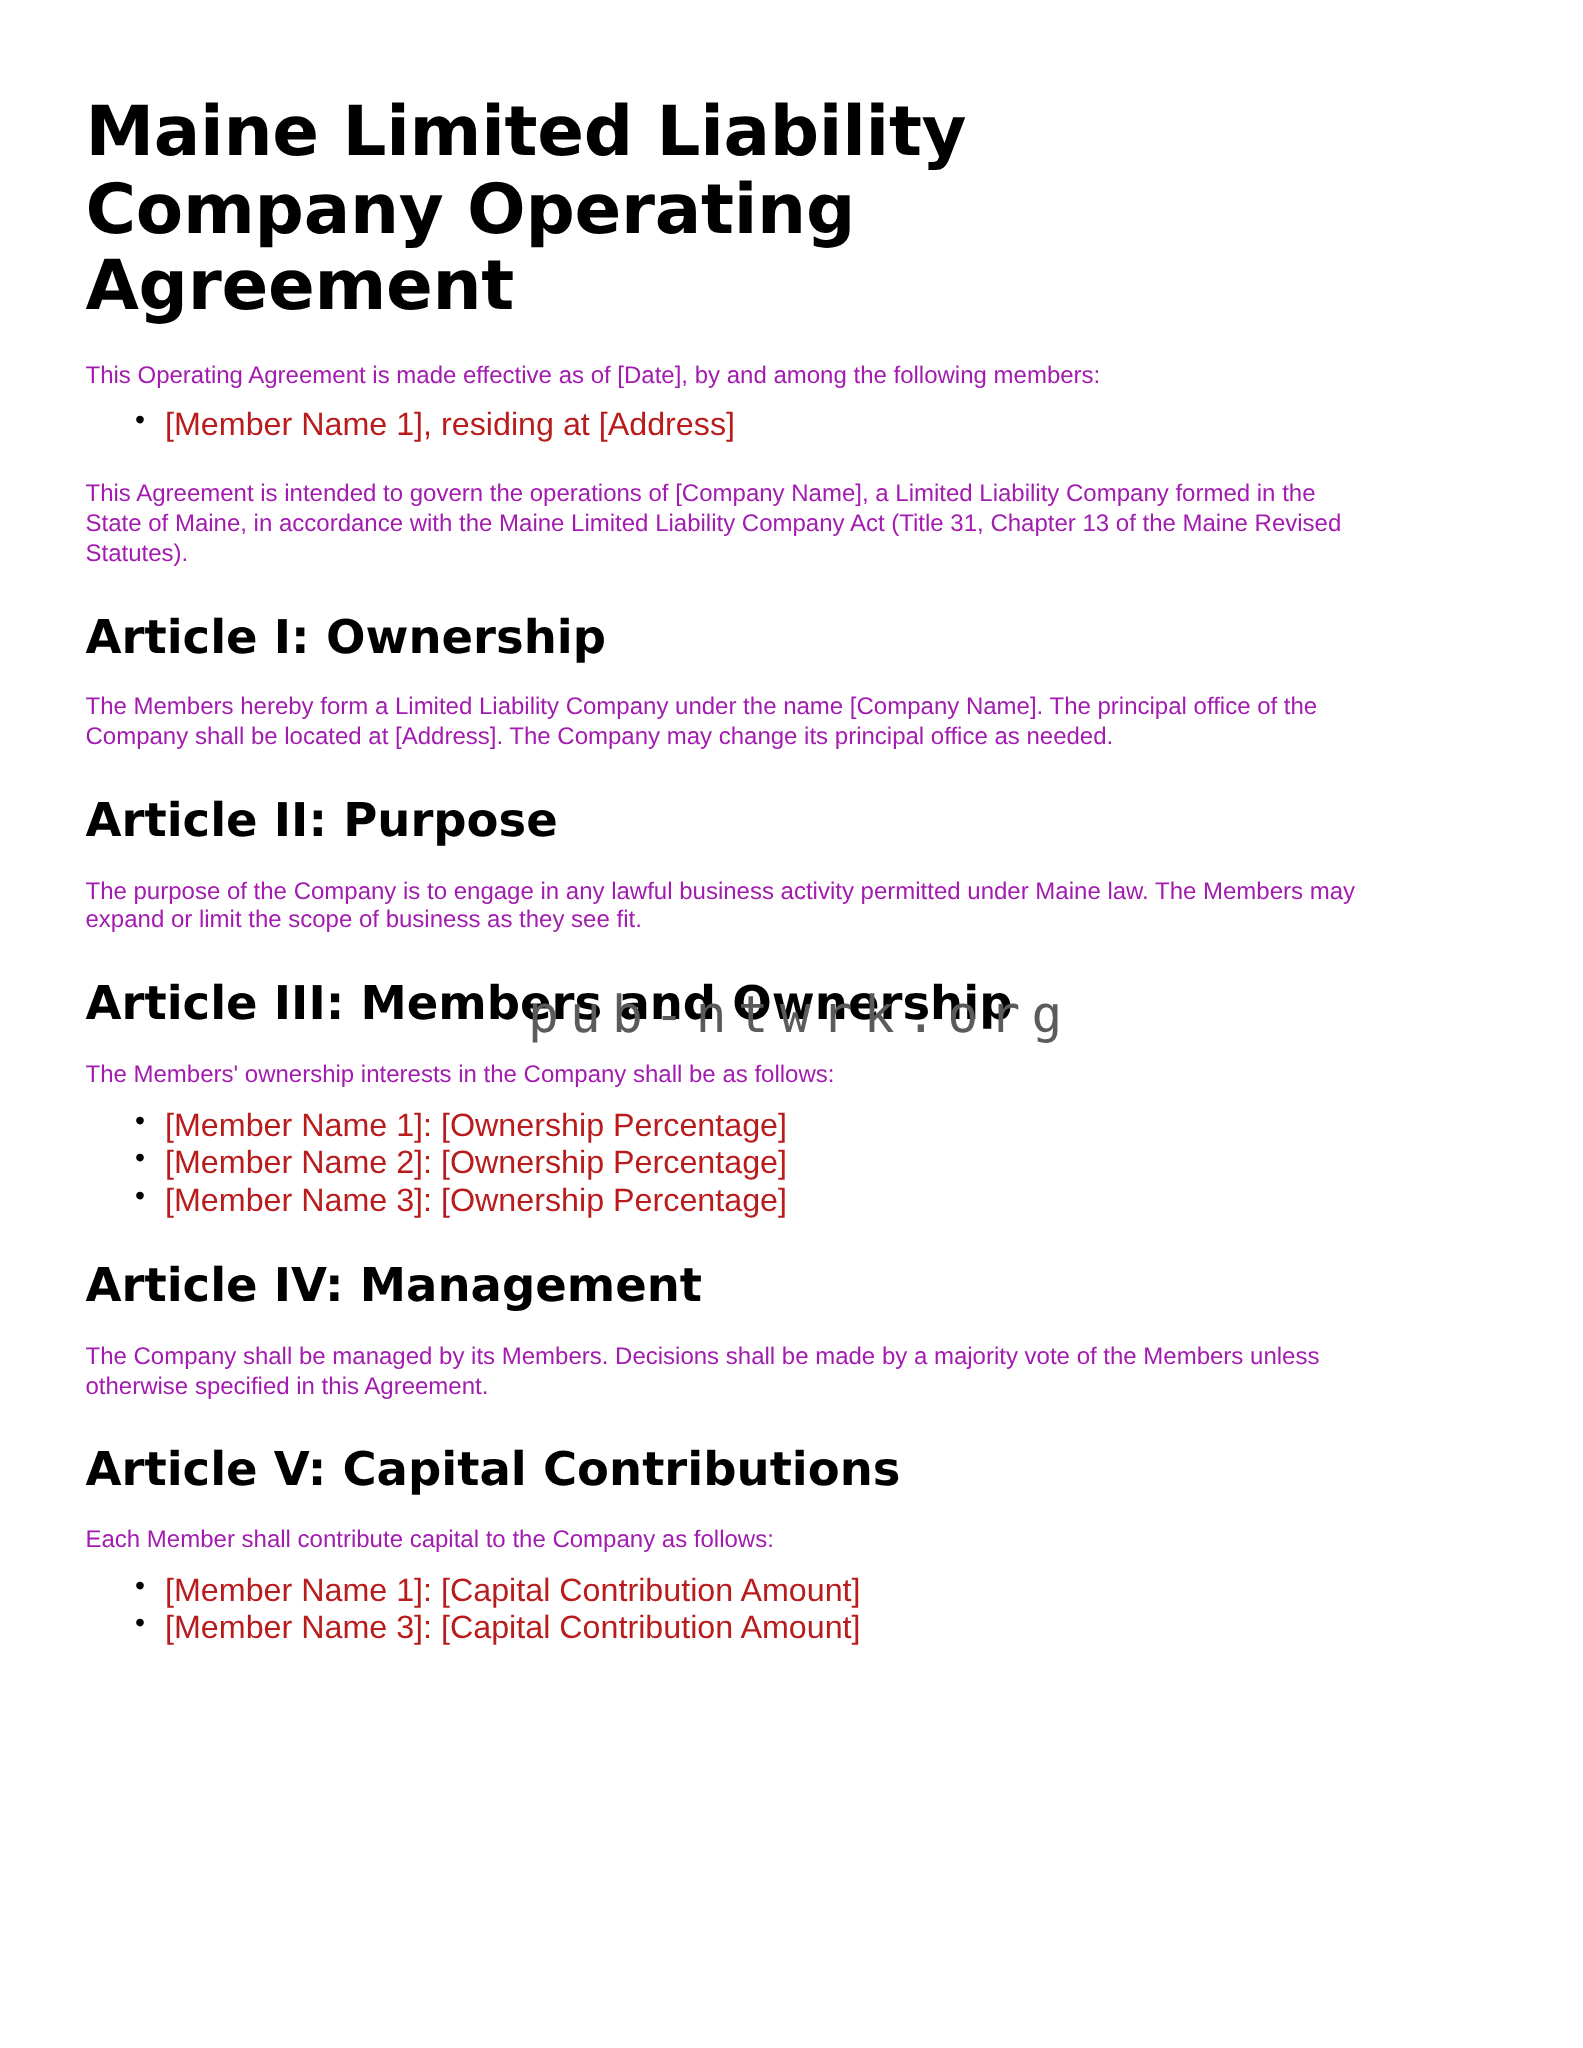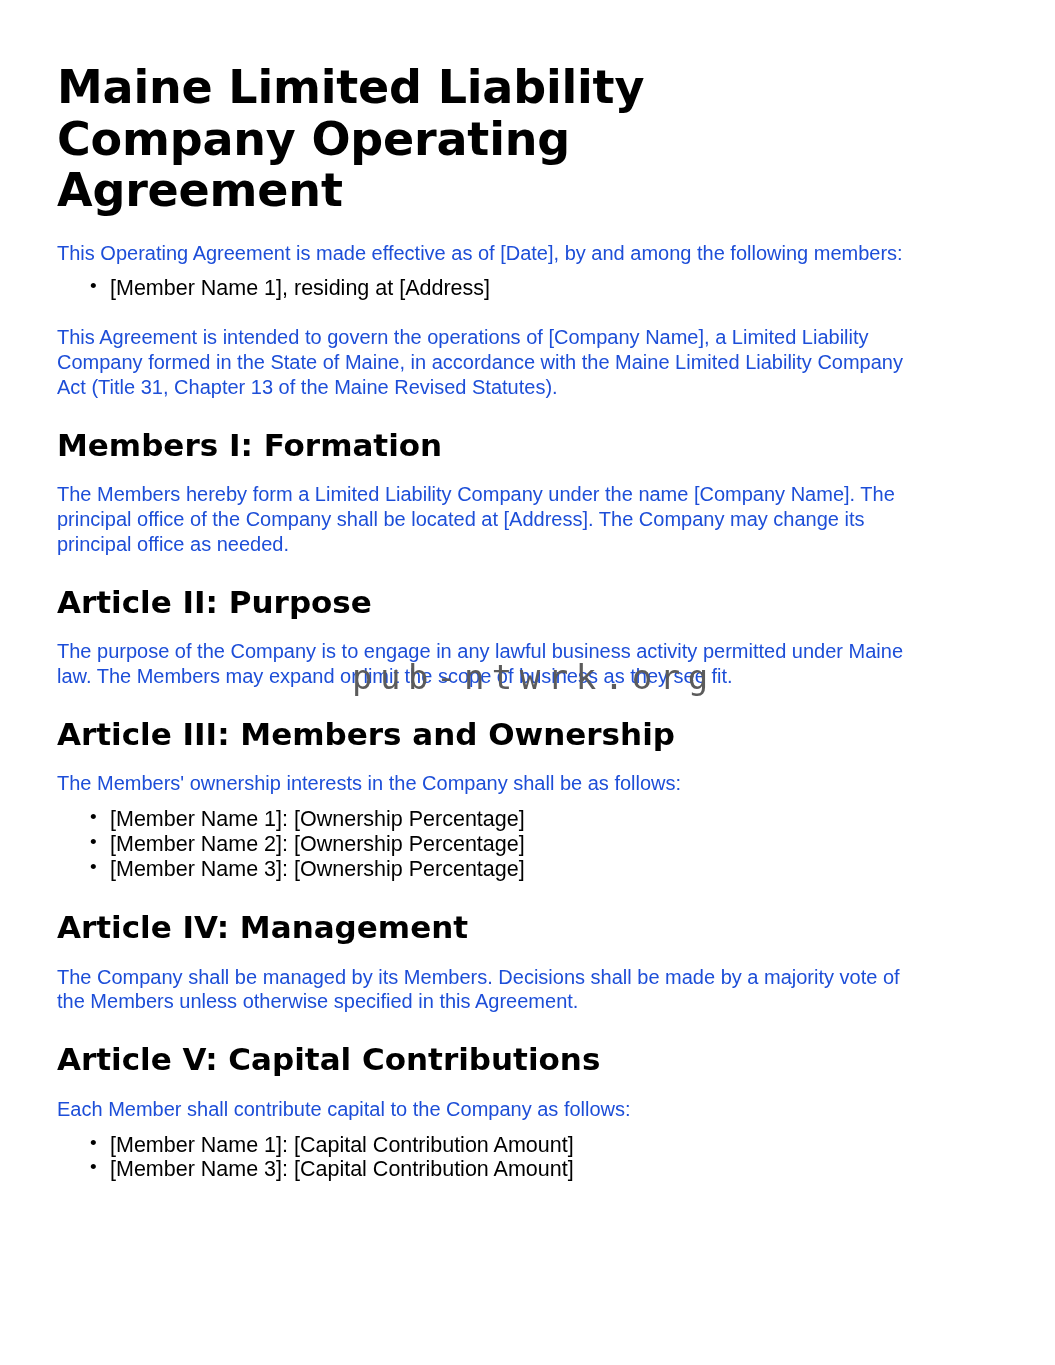--- a/index.html
+++ b/index.html
@@ -23,41 +23,41 @@
     font-weight: bold;
     font-size: 46px;
     line-height: 1.12;
     letter-spacing: -0.2px;
     margin: 0;
     padding-top: 62px;
     color: #000000;
     max-width: 790px;
   }
   .para {
-    font-size: 20px;
+    font-size: 16px;
     line-height: 1.24;
     margin: 0;
     padding-top: 24px;
-    color: #1d4ed8;
+    color: #a21caf;
     max-width: 895px;
   }
   .para.tight {
     padding-top: 19px;
   }
   ul.bullets {
     list-style: none;
     margin: 0;
     padding: 11px 0 0 0;
   }
   ul.bullets li {
     position: relative;
     font-size: 21.5px;
     line-height: 1.16;
     padding-left: 53px;
-    color: #000000;
+    color: #b91c1c;
   }
   ul.bullets li::before {
     content: "\2022";
     position: absolute;
     left: 33px;
     top: -1px;
     font-size: 19px;
     color: #000000;
   }
   h2.article {
@@ -90,21 +90,21 @@
   <h1 class="doc-title">Maine Limited Liability Company Operating Agreement</h1>
 
   <p class="para">This Operating Agreement is made effective as of [Date], by and among the following members:</p>
 
   <ul class="bullets">
     <li>[Member Name 1], residing at [Address]</li>
   </ul>
 
   <p class="para">This Agreement is intended to govern the operations of [Company Name], a Limited Liability Company formed in the State of Maine, in accordance with the Maine Limited Liability Company Act (Title 31, Chapter 13 of the Maine Revised Statutes).</p>
 
-  <h2 class="article">Members I: Formation</h2>
+  <h2 class="article">Article I: Ownership</h2>
   <p class="para tight">The Members hereby form a Limited Liability Company under the name [Company Name]. The principal office of the Company shall be located at [Address]. The Company may change its principal office as needed.</p>
 
   <h2 class="article">Article II: Purpose</h2>
   <p class="para tight">The purpose of the Company is to engage in any lawful business activity permitted under Maine law. The Members may expand or limit the scope of business as they see fit.</p>
 
   <h2 class="article">Article III: Members and Ownership</h2>
   <p class="para tight">The Members' ownership interests in the Company shall be as follows:</p>
   <ul class="bullets">
     <li>[Member Name 1]: [Ownership Percentage]</li>
     <li>[Member Name 2]: [Ownership Percentage]</li>

